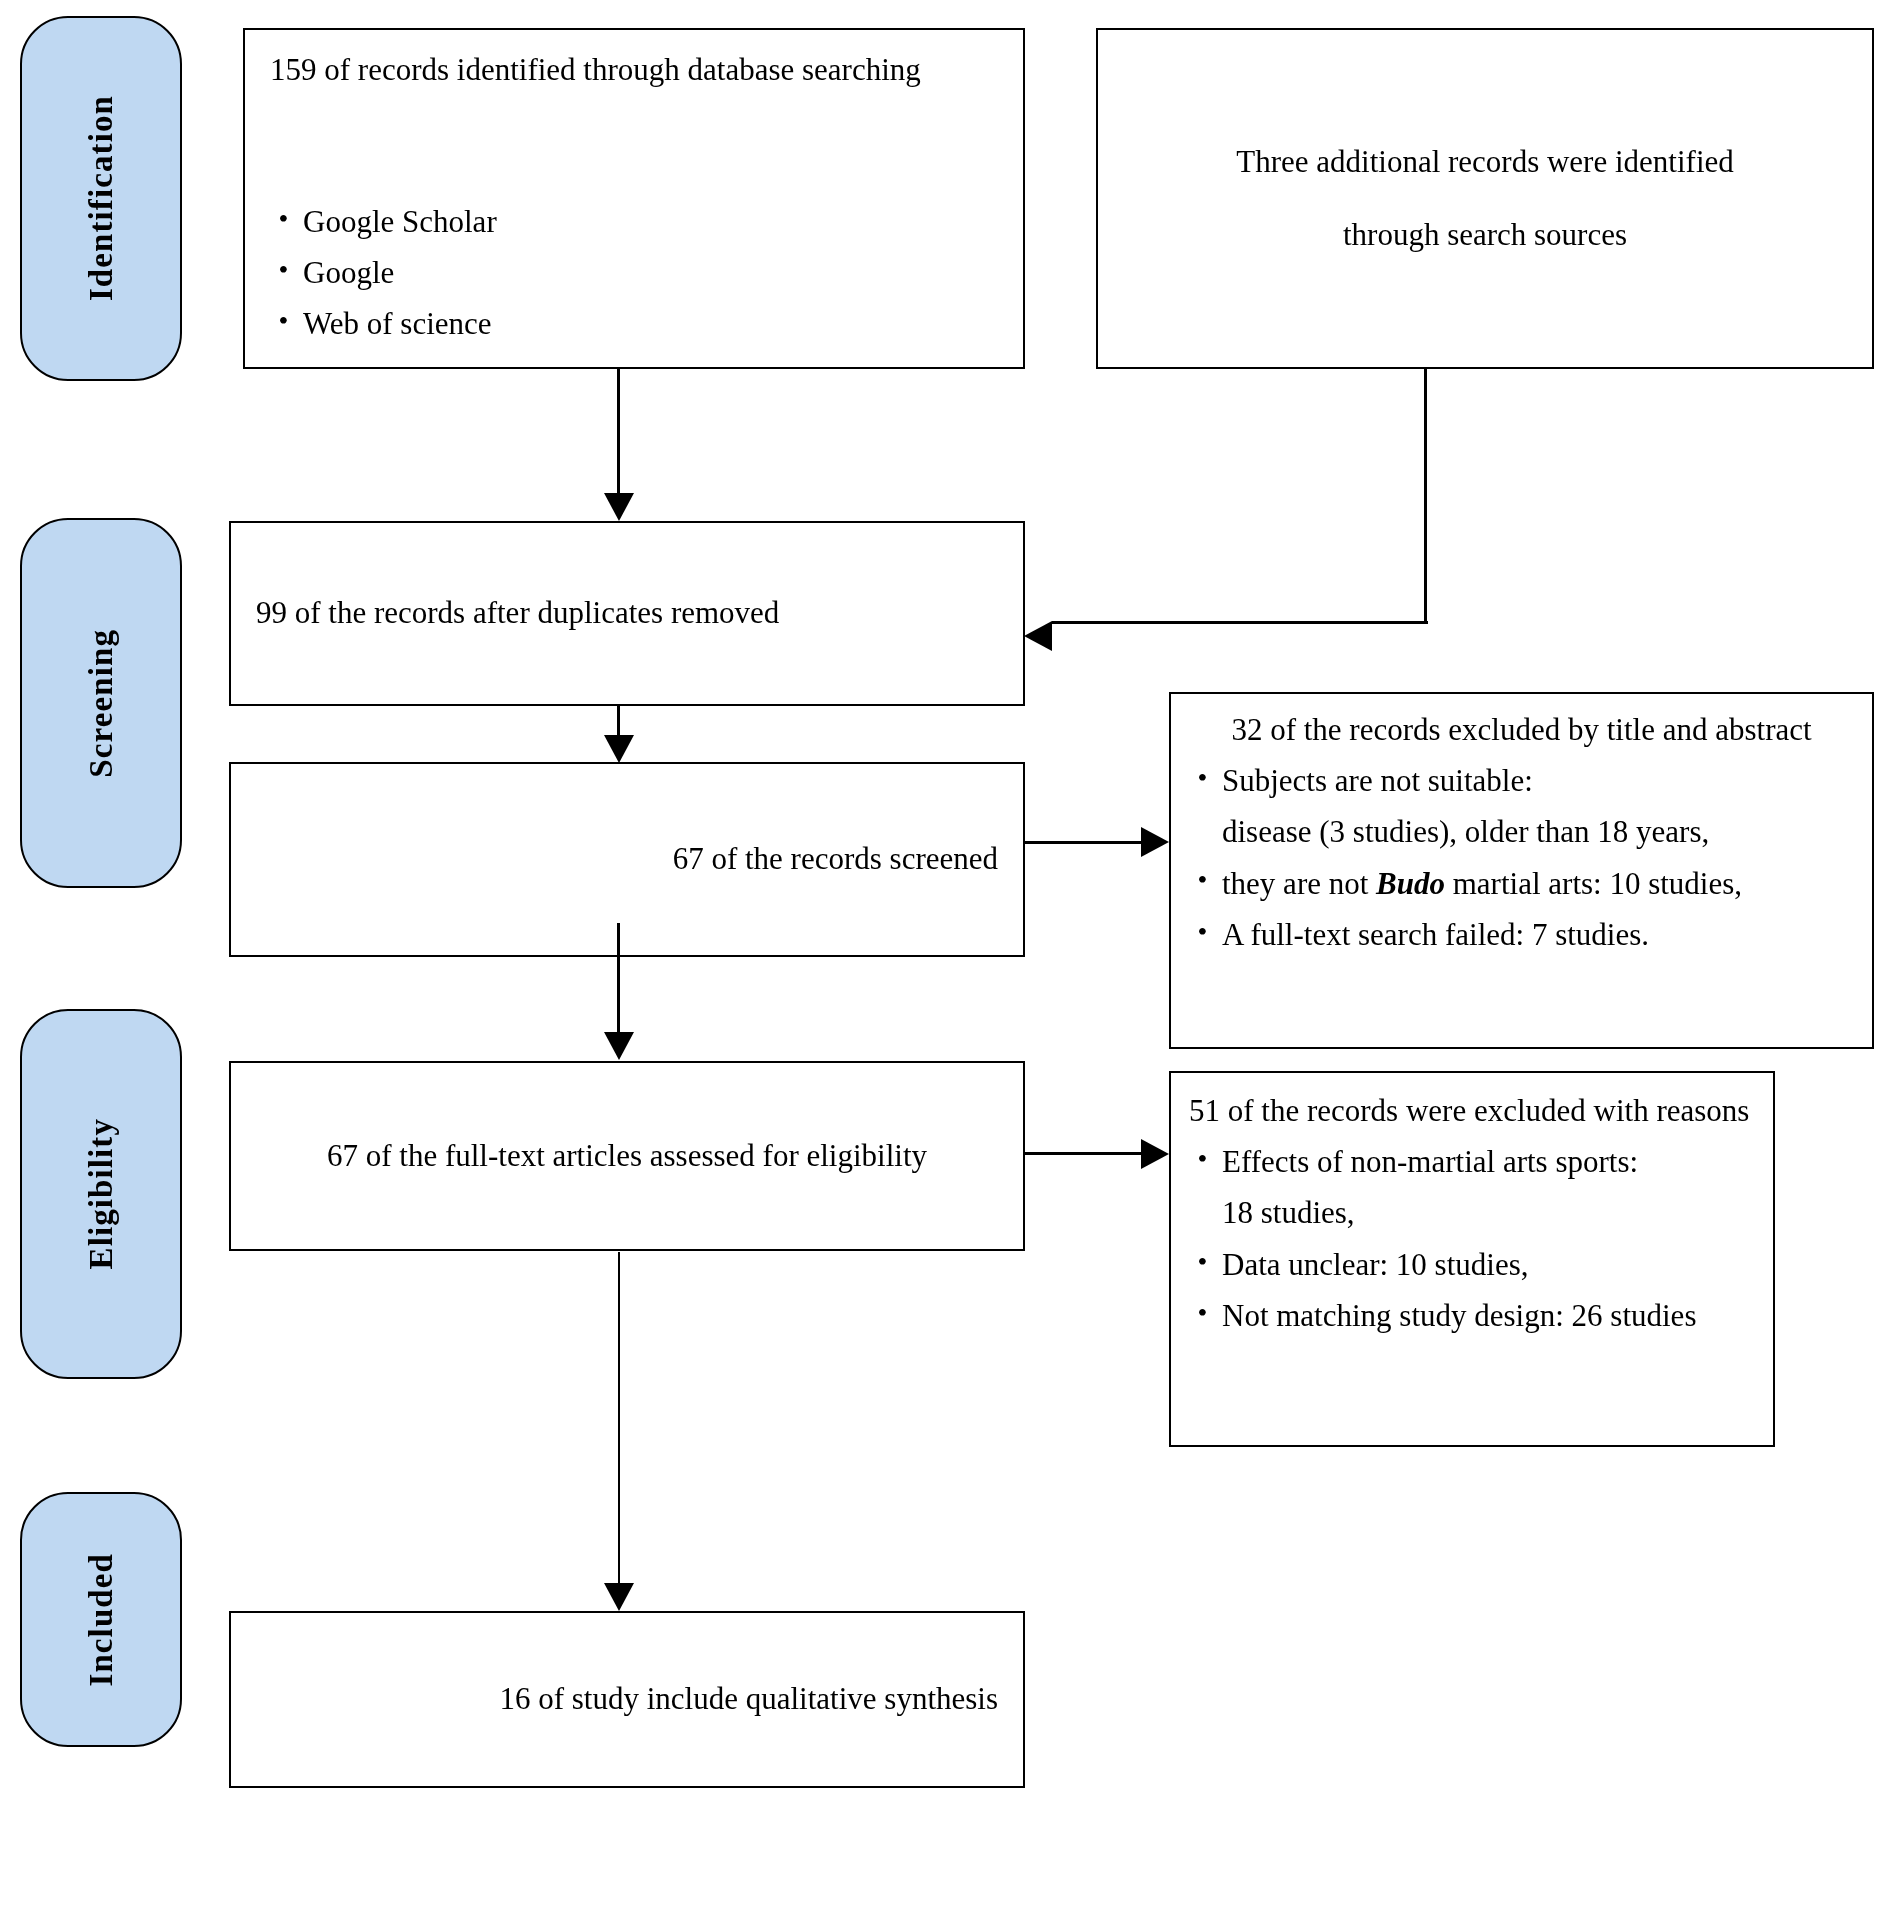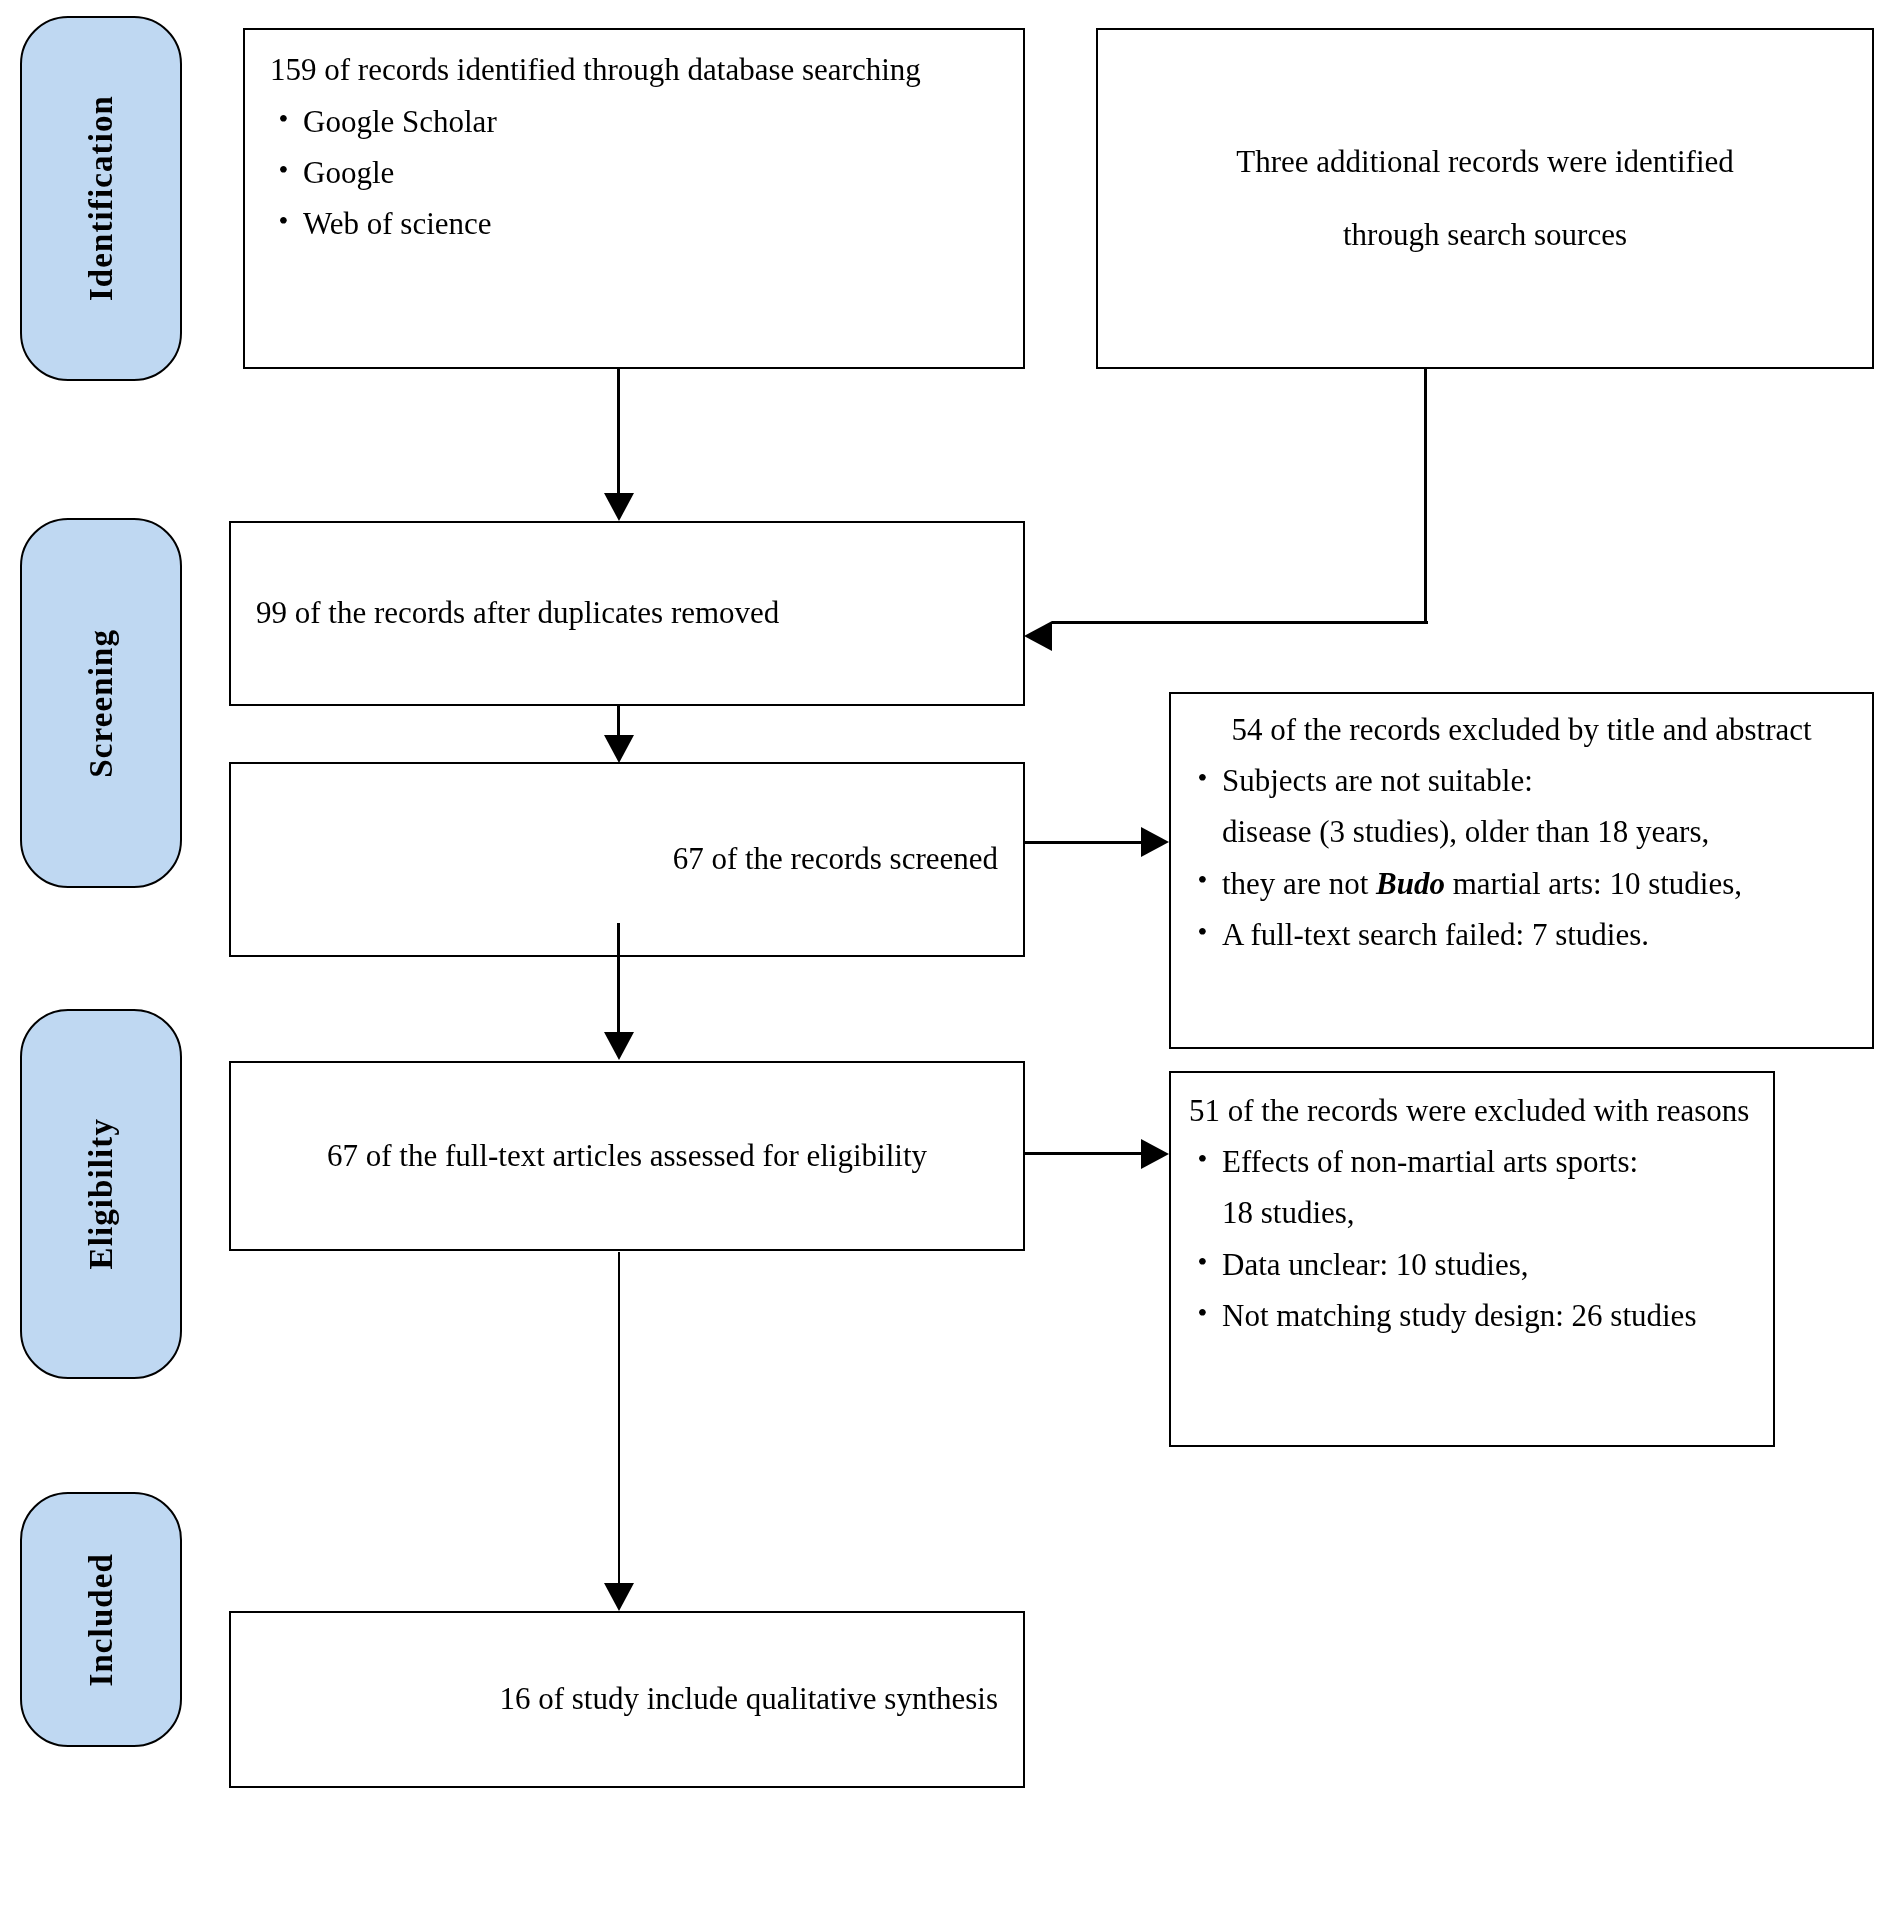--- a/index.html
+++ b/index.html
@@ -132,21 +132,21 @@
   </div>
 
   <div class="stage-pill" style="left:20.4px; top:1009px; width:162px; height:370px;">
     <span class="stage-label">Eligibility</span>
   </div>
 
   <div class="stage-pill" style="left:20.4px; top:1492px; width:162px; height:255px;">
     <span class="stage-label">Included</span>
   </div>
 
-  <div class="flow-box" style="left:243px; top:28.4px; width:782px; height:341px; padding:16px 25px; justify-content:flex-start;">
+  <div class="flow-box" style="left:243px; top:28.4px; width:782px; height:341px; padding:16px 25px; justify-content:space-between;">
     <div class="box-text just">159 of records identified through database searching</div>
     <ul class="box-list">
       <li>Google Scholar</li>
       <li>Google</li>
       <li>Web of science</li>
     </ul>
   </div>
 
   <div class="flow-box" style="left:1096px; top:28.4px; width:778px; height:341px; padding:16px 25px; ">
     <div class="box-text center">Three additional records were identified</div>
@@ -155,21 +155,21 @@
 
   <div class="flow-box" style="left:229px; top:521px; width:796px; height:185px; padding:10.7px 25px; align-items:flex-start;">
     <div class="box-text left">99 of the records after duplicates removed</div>
   </div>
 
   <div class="flow-box" style="left:229px; top:762px; width:796px; height:195px; padding:10.7px 25px; align-items:flex-end;">
     <div class="box-text center">67 of the records screened</div>
   </div>
 
   <div class="flow-box" style="left:1169px; top:692px; width:705px; height:357px; padding:11.8px 18px; justify-content:flex-start;">
-    <div class="box-text center">54 of the records excluded by title and abstract</div>
+    <div class="box-text center">32 of the records excluded by title and abstract</div>
     <ul class="box-list">
       <li>Subjects are not suitable:</li>
       <li class="cont">disease (3 studies), older than 18 years,</li>
       <li><span>they are not </span><em class="budo">Budo</em><span> martial arts: 10 studies,</span></li>
       <li>A full-text search failed: 7 studies.</li>
     </ul>
   </div>
 
   <div class="flow-box" style="left:229px; top:1061px; width:796px; height:190px; padding:10.7px 25px; align-items:center;">
     <div class="box-text center">67 of the full-text articles assessed for eligibility</div>

